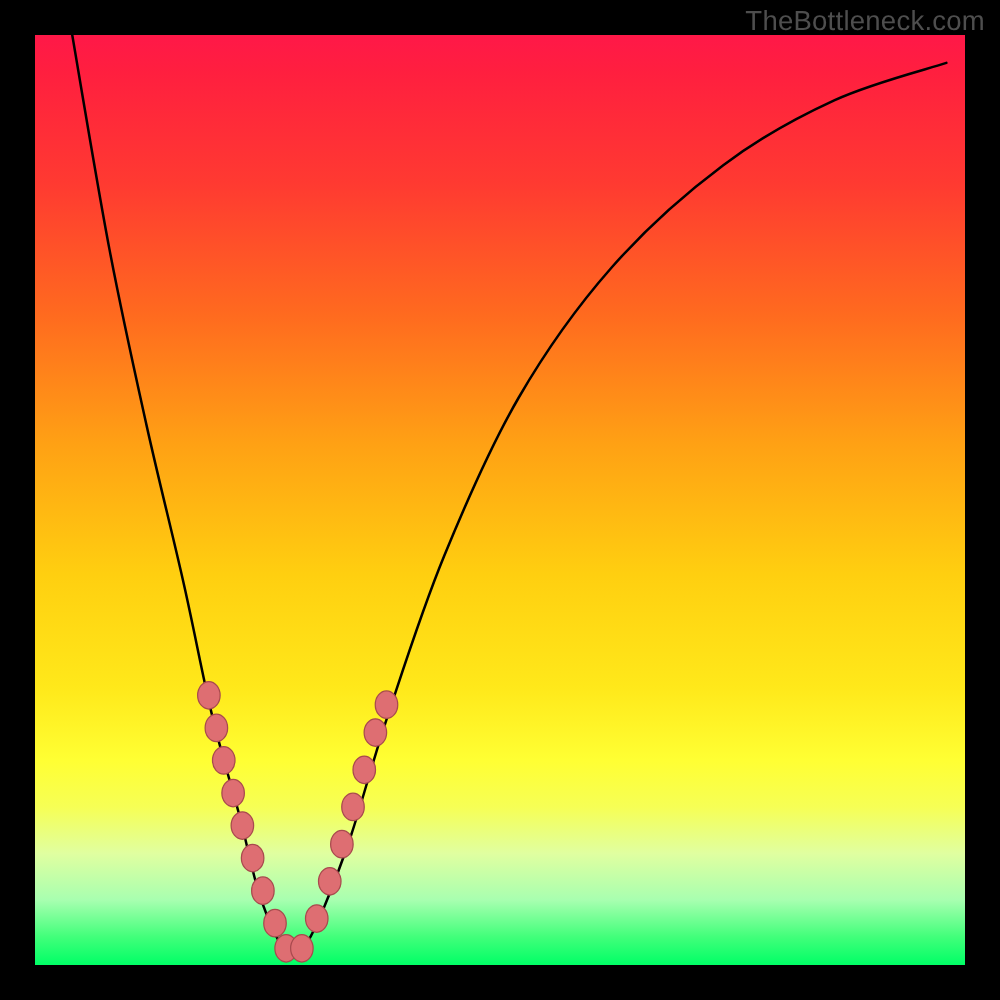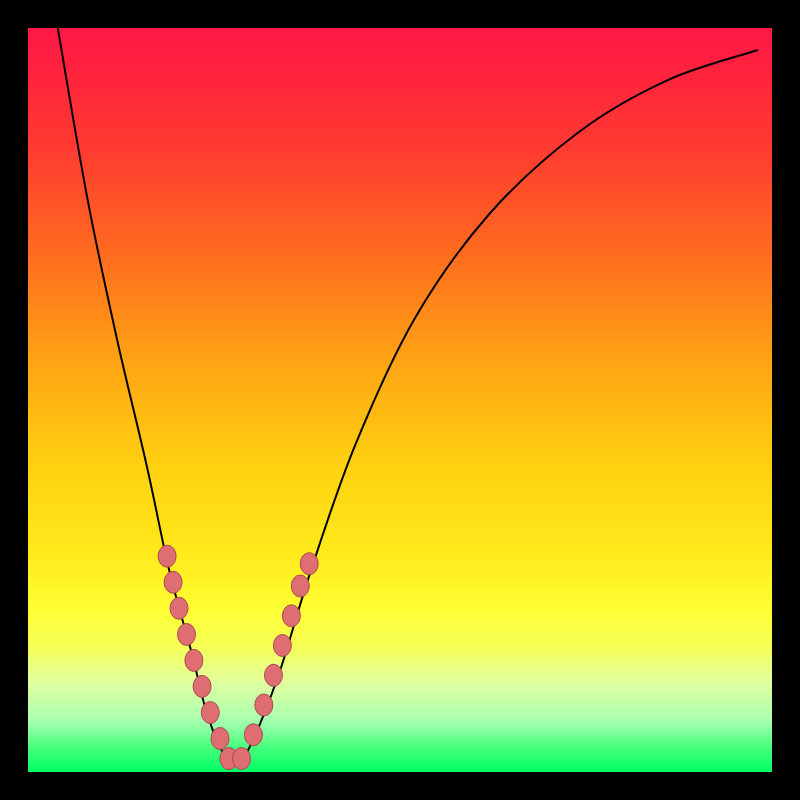--- a/index.html
+++ b/index.html
@@ -67,20 +67,21 @@
   .dot {
     fill: #de6e72;
     stroke: #a84a4e;
     stroke-width: 1;
   }
 </style>
 </head>
 <body>
 
 <div class="frame">
+  <div class="watermark">TheBottleneck.com</div>
 
   <div class="plot-area">
     <svg class="curve" viewBox="0 0 744 744">
       <path id="curvePath" class="curve-path" d="M 29.8 0.0 C 34.7 28.5 49.6 119.0 59.5 171.1 C 69.4 223.2 79.4 267.8 89.3 312.5 C 99.2 357.1 110.4 400.5 119.0 439.0 C 127.7 477.4 133.9 512.1 141.4 543.1 C 148.8 574.1 157.5 601.4 163.7 625.0 C 169.9 648.5 173.6 668.4 178.6 684.5 C 183.5 700.6 189.1 713.0 193.4 721.7 C 197.8 730.4 200.9 735.3 204.6 736.6 C 208.3 737.8 211.4 735.3 215.8 729.1 C 220.1 722.9 224.4 714.2 230.6 699.4 C 236.8 684.5 244.3 665.9 253.0 639.8 C 261.6 613.8 270.3 580.3 282.7 543.1 C 295.1 505.9 310.0 458.8 327.4 416.6 C 344.7 374.5 364.6 328.6 386.9 290.2 C 409.2 251.7 434.0 217.0 461.3 186.0 C 488.6 155.0 520.8 126.5 550.6 104.2 C 580.3 81.8 610.1 65.7 639.8 52.1 C 669.6 38.4 714.2 27.3 729.1 22.3 "></path>
       <g id="dots">
           <ellipse cx="139.1" cy="528.2" rx="9" ry="11" class="dot"></ellipse>
           <ellipse cx="145.1" cy="554.3" rx="9" ry="11" class="dot"></ellipse>
           <ellipse cx="151.0" cy="580.3" rx="9" ry="11" class="dot"></ellipse>
           <ellipse cx="158.5" cy="606.4" rx="9" ry="11" class="dot"></ellipse>
           <ellipse cx="165.9" cy="632.4" rx="9" ry="11" class="dot"></ellipse>

